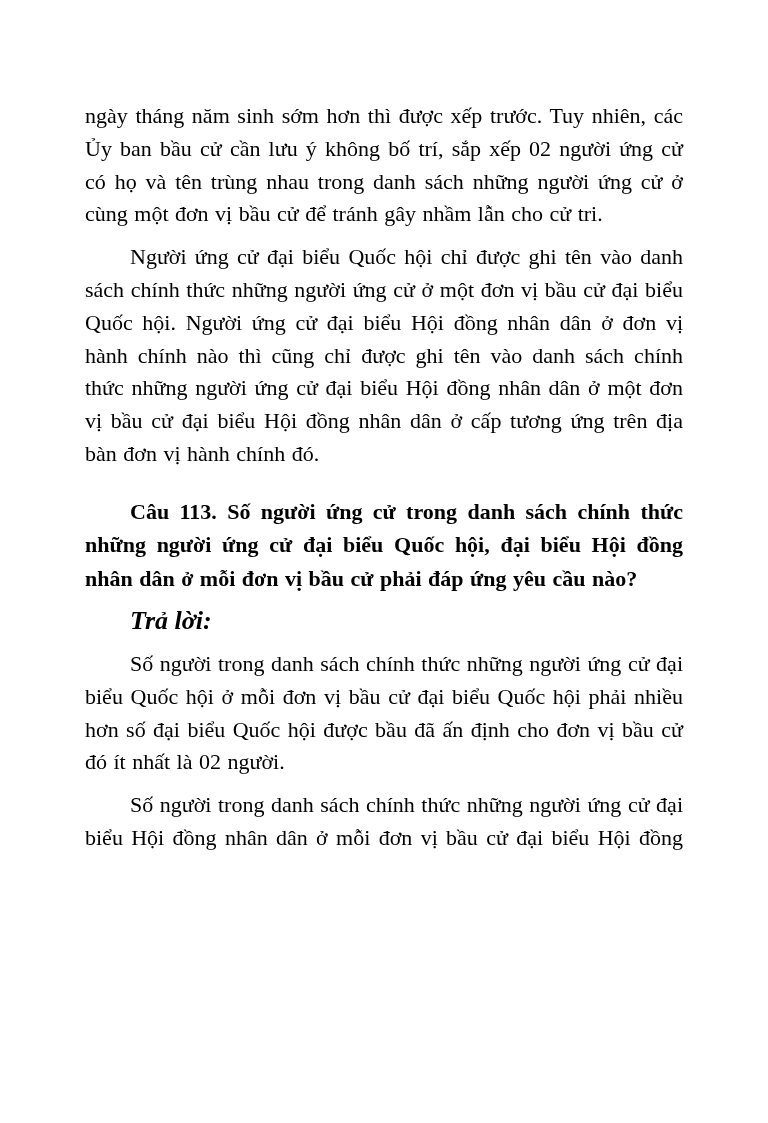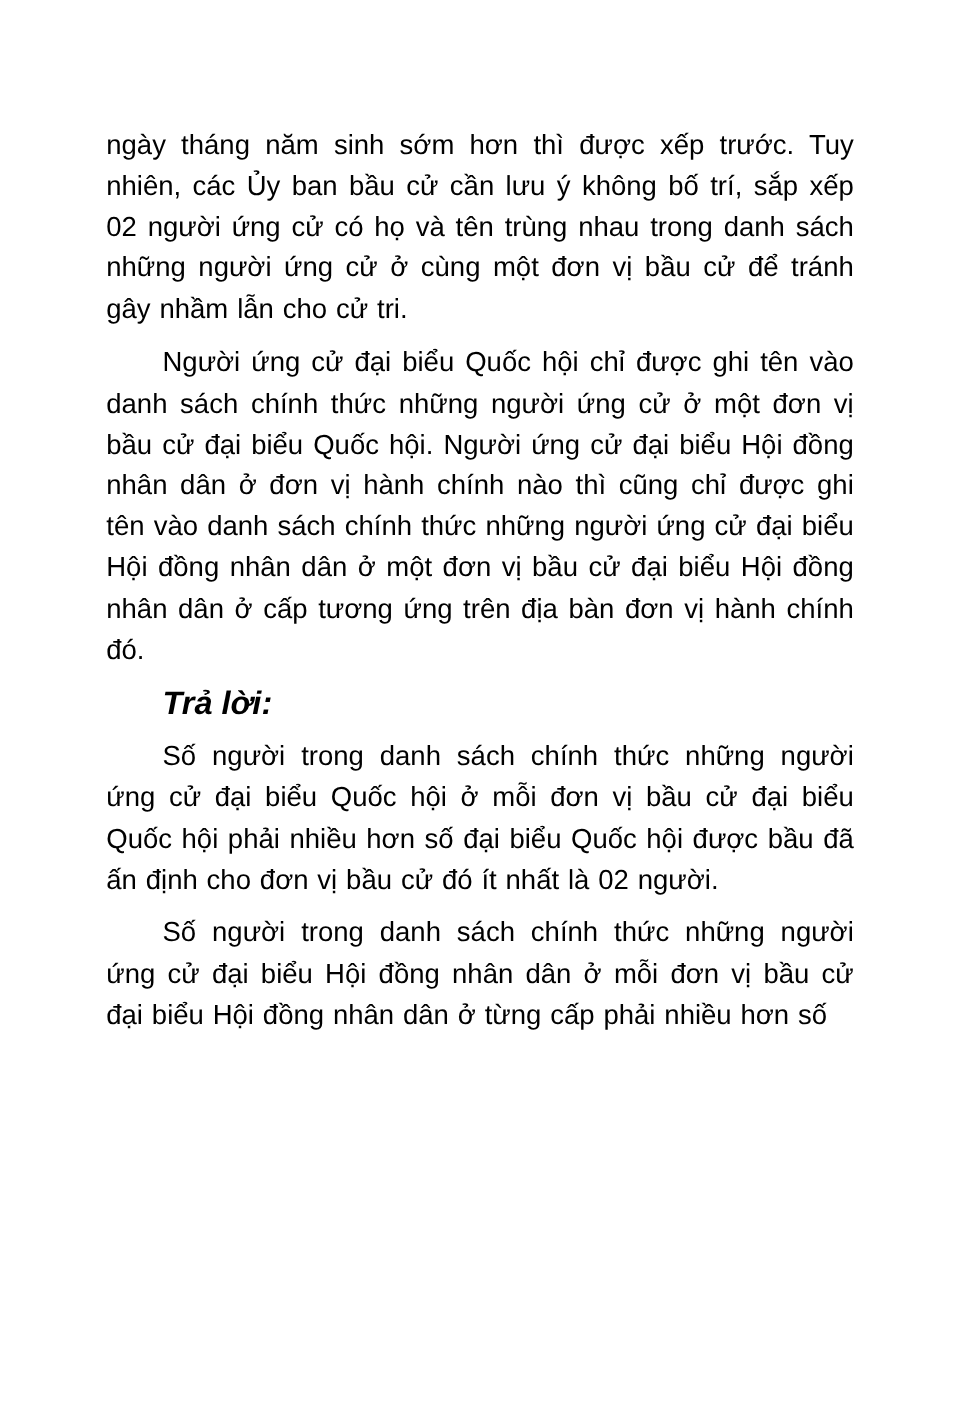--- a/index.html
+++ b/index.html
@@ -7,21 +7,21 @@
     padding: 0;
     background: #ffffff;
   }
   .page {
     position: relative;
     width: 768px;
     height: 855px;
     background: #ffffff;
     box-sizing: border-box;
     overflow: hidden;
-    font-family: Liberation Sans, sans-serif;
+    font-family: Liberation Serif, serif;
     color: #000000;
   }
   .content {
     position: absolute;
     top: 100px;
     left: 85px;
     width: 598px;
   }
   .body-para {
     font-size: 22px;
@@ -59,18 +59,19 @@
     line-height: 28px;
   }
 </style>
 </head>
 <body>
 
 <div class="page">
   <div class="content">
     <p class="body-para no-indent">ngày tháng năm sinh sớm hơn thì được xếp trước. Tuy nhiên, các Ủy ban bầu cử cần lưu ý không bố trí, sắp xếp 02 người ứng cử có họ và tên trùng nhau trong danh sách những người ứng cử ở cùng một đơn vị bầu cử để tránh gây nhầm lẫn cho cử tri.</p>
     <p class="body-para">Người ứng cử đại biểu Quốc hội chỉ được ghi tên vào danh sách chính thức những người ứng cử ở một đơn vị bầu cử đại biểu Quốc hội. Người ứng cử đại biểu Hội đồng nhân dân ở đơn vị hành chính nào thì cũng chỉ được ghi tên vào danh sách chính thức những người ứng cử đại biểu Hội đồng nhân dân ở một đơn vị bầu cử đại biểu Hội đồng nhân dân ở cấp tương ứng trên địa bàn đơn vị hành chính đó.</p>
+    <h2 class="question-heading">Câu 113. Số người ứng cử trong danh sách chính thức những người ứng cử đại biểu Quốc hội, đại biểu Hội đồng nhân dân ở mỗi đơn vị bầu cử phải đáp ứng yêu cầu nào?</h2>
     <p class="answer-label">Trả lời:</p>
     <p class="body-para">Số người trong danh sách chính thức những người ứng cử đại biểu Quốc hội ở mỗi đơn vị bầu cử đại biểu Quốc hội phải nhiều hơn số đại biểu Quốc hội được bầu đã ấn định cho đơn vị bầu cử đó ít nhất là 02 người.</p>
     <p class="body-para">Số người trong danh sách chính thức những người ứng cử đại biểu Hội đồng nhân dân ở mỗi đơn vị bầu cử đại biểu Hội đồng nhân dân ở từng cấp phải nhiều hơn số</p>
   </div>
   <div class="page-number">162</div>
 </div>
 
 </body></html>

